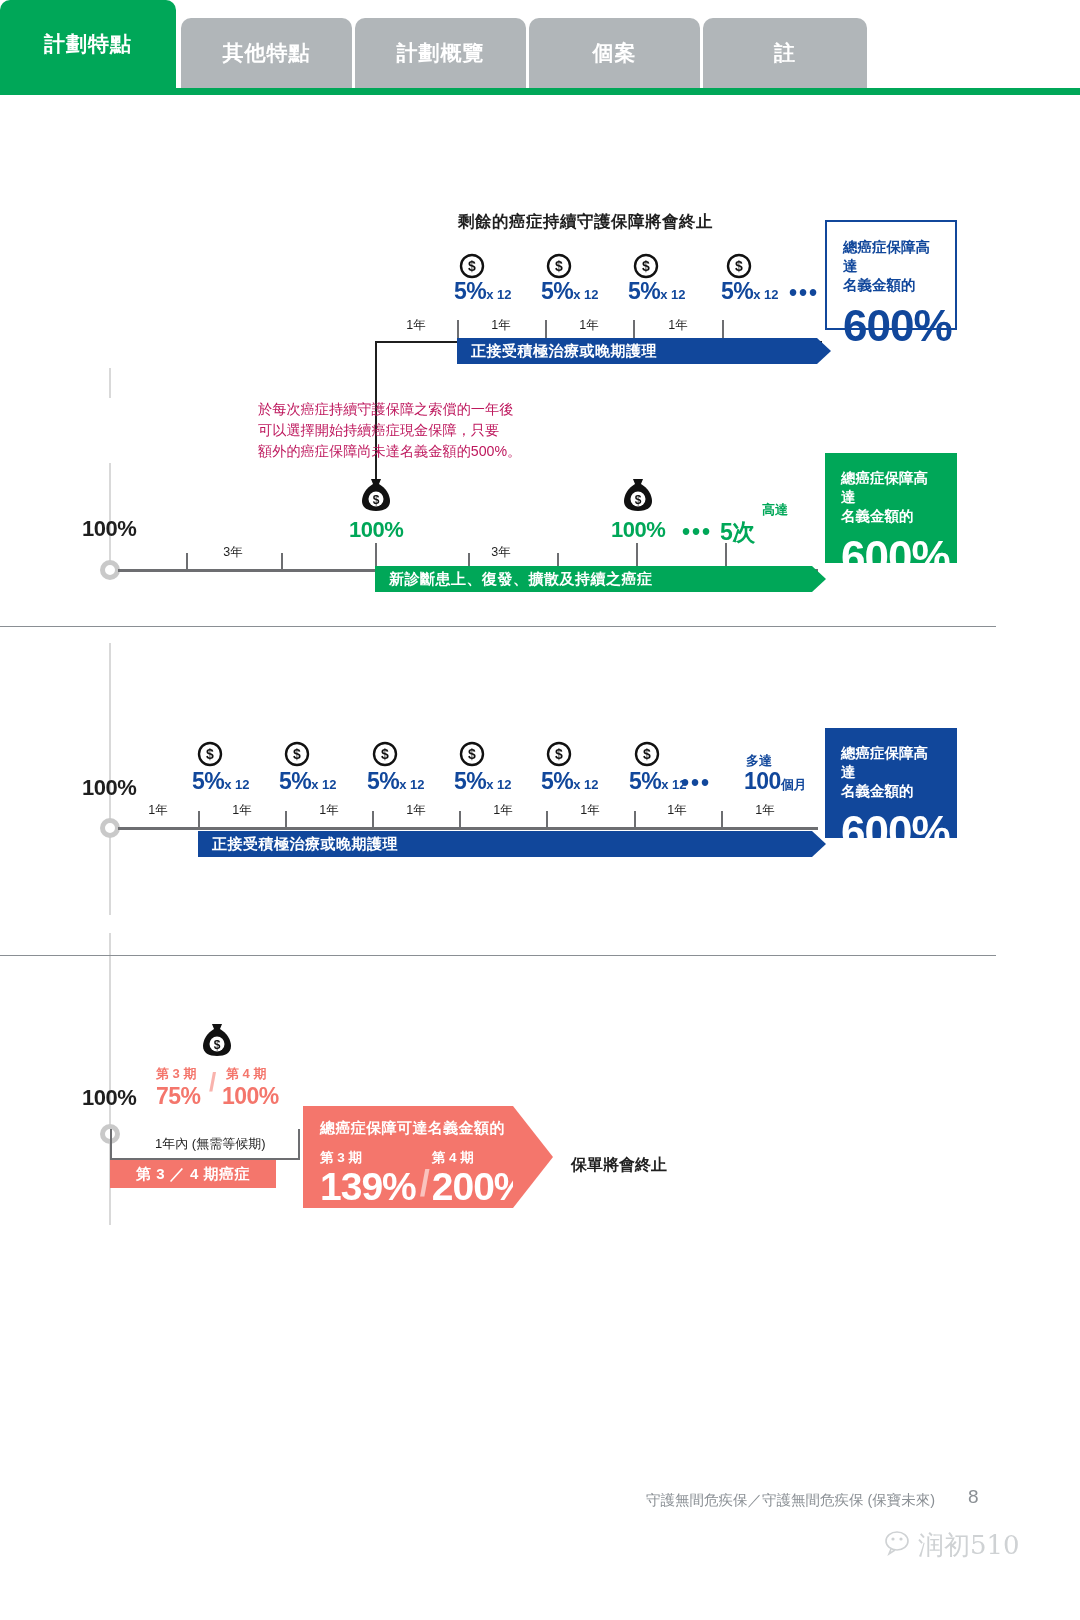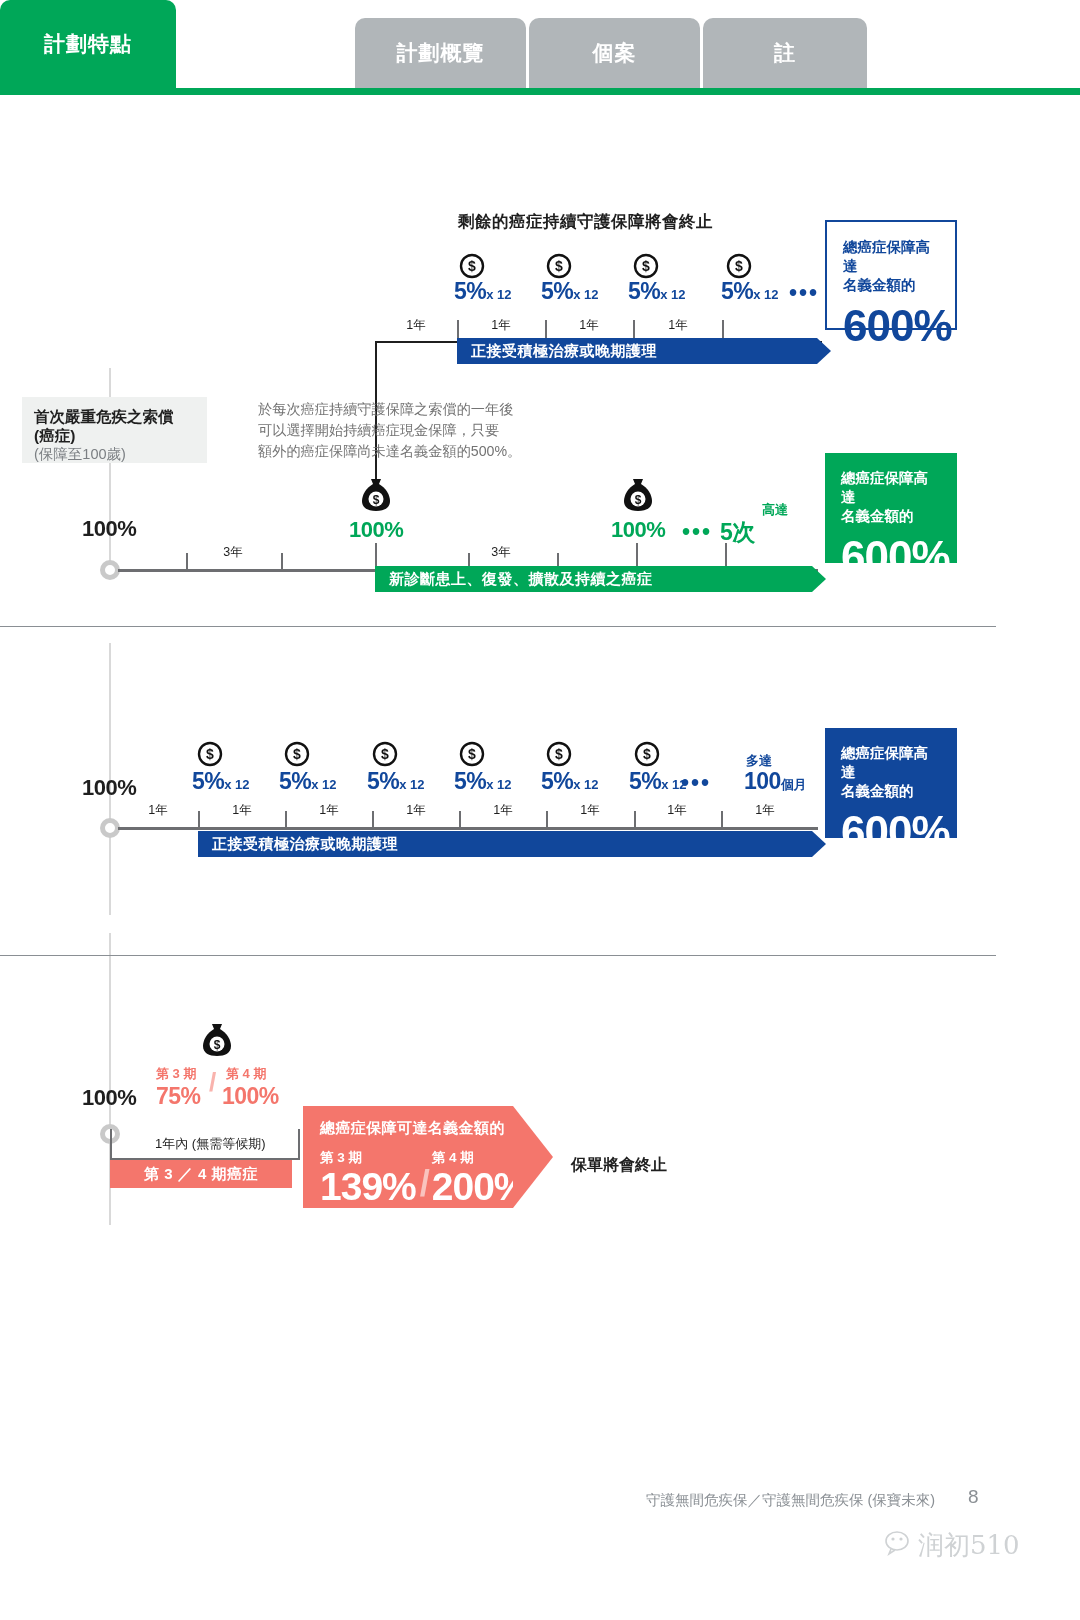--- a/index.html
+++ b/index.html
@@ -61,21 +61,21 @@
   
   .card{position:absolute;box-sizing:border-box;}
   .card .cap{font-weight:bold;font-size:14.5px;line-height:19px;}
   .card .big{font-weight:bold;font-size:44px;line-height:46px;letter-spacing:-1px;margin-top:8px;}
   .card.outline{border:2px solid #11479b;background:#fff;color:#11479b;padding:16px 16px 12px 16px;}
   .card.solidgreen{background:#00a758;color:#fff;padding:16px 16px 12px 16px;}
   .card.solidblue{background:#11479b;color:#fff;padding:16px 16px 12px 16px;}
   
   .headline{position:absolute;font-weight:bold;font-size:16.5px;color:#1f1f1f;letter-spacing:.5px;}
   
-  .note{position:absolute;font-size:14.2px;line-height:21px;color:#737373;}
+  .note{position:absolute;font-size:14.2px;line-height:21px;color:#be185d;}
   
   .g100{position:absolute;font-weight:bold;font-size:22px;color:#00a758;letter-spacing:-0.5px;}
   .gsmall{position:absolute;font-weight:bold;font-size:13px;color:#00a758;}
   .gbig{position:absolute;font-weight:bold;font-size:23px;color:#00a758;letter-spacing:-0.5px;}
   .bsmall{position:absolute;font-weight:bold;font-size:13px;color:#11479b;}
   .bbig{position:absolute;font-weight:bold;font-size:23px;color:#11479b;letter-spacing:-0.5px;white-space:nowrap;}
   .bbig .unit{font-size:13px;}
   
   .conn{position:absolute;background:#1f1f1f;}
   
@@ -96,20 +96,23 @@
   .wmk{position:absolute;font-size:26px;color:#cfd2d4;font-family:"DejaVu Serif",serif;}
 </style>
 </head>
 <body>
 
 <div id="nav">
   <div class="tabstrip">
     <div class="tab active" style="left:0;width:176px;">
       <span>計劃特點</span>
     </div>
+    <div class="tab inactive" style="left:181px;width:171px;">
+      <span>其他特點</span>
+    </div>
     <div class="tab inactive" style="left:355px;width:171px;">
       <span>計劃概覽</span>
     </div>
     <div class="tab inactive" style="left:529px;width:171px;">
       <span>個案</span>
     </div>
     <div class="tab inactive" style="left:703px;width:164px;">
       <span>註</span>
     </div>
   </div>
@@ -193,25 +196,20 @@
   <div class="arrowhead" style="left:817px;top:243px;border-width:13px 0 13px 14px;border-color:transparent transparent transparent #11479b;"></div>
 
   <div class="card outline" style="left:825px;top:125px;width:132px;height:110px;">
     <div class="cap">
       <div>總癌症保障高達</div>
       <div>名義金額的</div>
     </div>
     <div class="big">600%</div>
   </div>
 
-  <div id="claimbox">
-    <div class="l1">首次嚴重危疾之索償</div>
-    <div class="l2">(癌症)</div>
-    <div class="l3">(保障至100歲)</div>
-  </div>
 
   <div class="note" style="left:258px;top:304px;width:270px;">
     <div>於每次癌症持續守護保障之索償的一年後</div>
     <div>可以選擇開始持續癌症現金保障，只要</div>
     <div>額外的癌症保障尚未達名義金額的500%。</div>
   </div>
 
   <div style="position:absolute;left:360px;top:382px;width:32px;height:36px;">
     <svg width="32" height="36" viewBox="0 0 32 36">
       <path d="M11 2 L21 2 L19 7 L13 7 Z" fill="#111"></path>
@@ -380,21 +378,21 @@
   <div class="stage" style="left:226px;top:970px;">第 4 期</div>
   <div class="stageval" style="left:222px;top:988px;">100%</div>
 
   <div class="node" style="left:100px;top:1029px;"></div>
 
   <div class="conn" style="left:110px;top:1063px;width:190px;height:2px;background:#6d6e71;"></div>
   <div class="conn" style="left:110px;top:1034px;width:2px;height:30px;background:#6d6e71;"></div>
   <div class="conn" style="left:298px;top:1034px;width:2px;height:30px;background:#6d6e71;"></div>
   <div class="within" style="left:155px;top:1040px;">1年內 (無需等候期)</div>
 
-  <div class="banner red" style="left:110px;top:1065px;width:182px;height:28px;justify-content:center;padding-left:0;">
+  <div class="banner red" style="left:110px;top:1065px;width:166px;height:28px;justify-content:center;padding-left:0;">
     <span>第 3 ／ 4 期癌症</span>
   </div>
 
   <div id="redbox">
     <div class="cap">總癌症保障可達名義金額的</div>
     <div style="display:flex;align-items:flex-end;">
       <div>
         <div class="sub">第 3 期</div>
         <div class="big">139%</div>
       </div>

